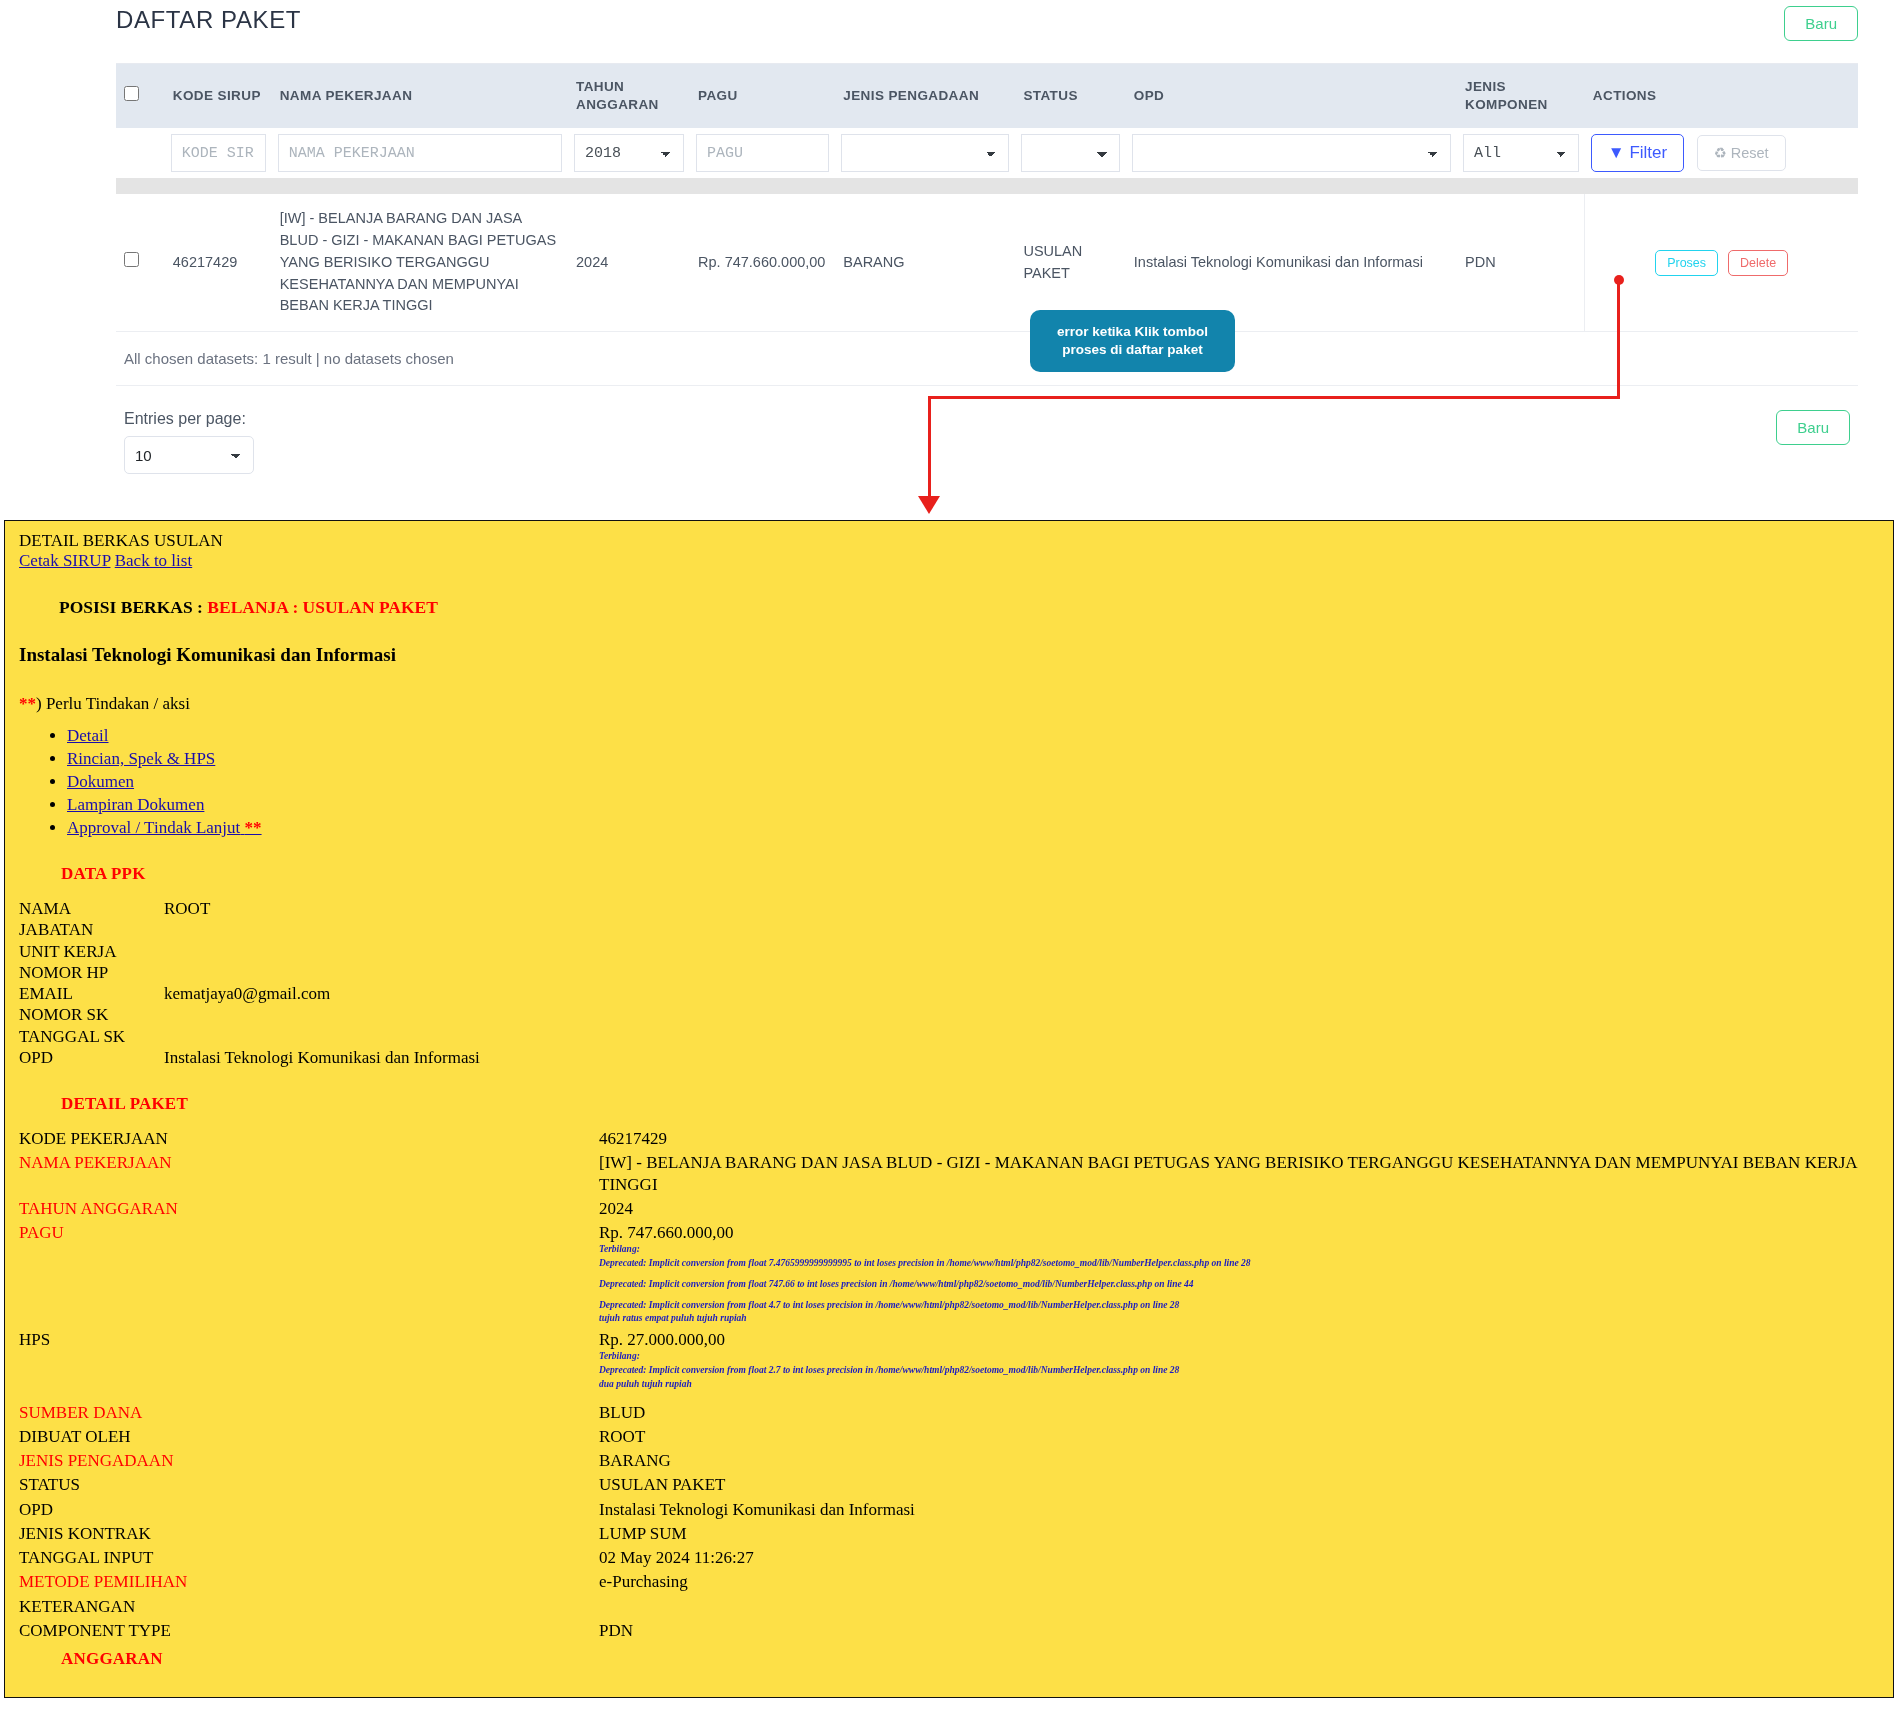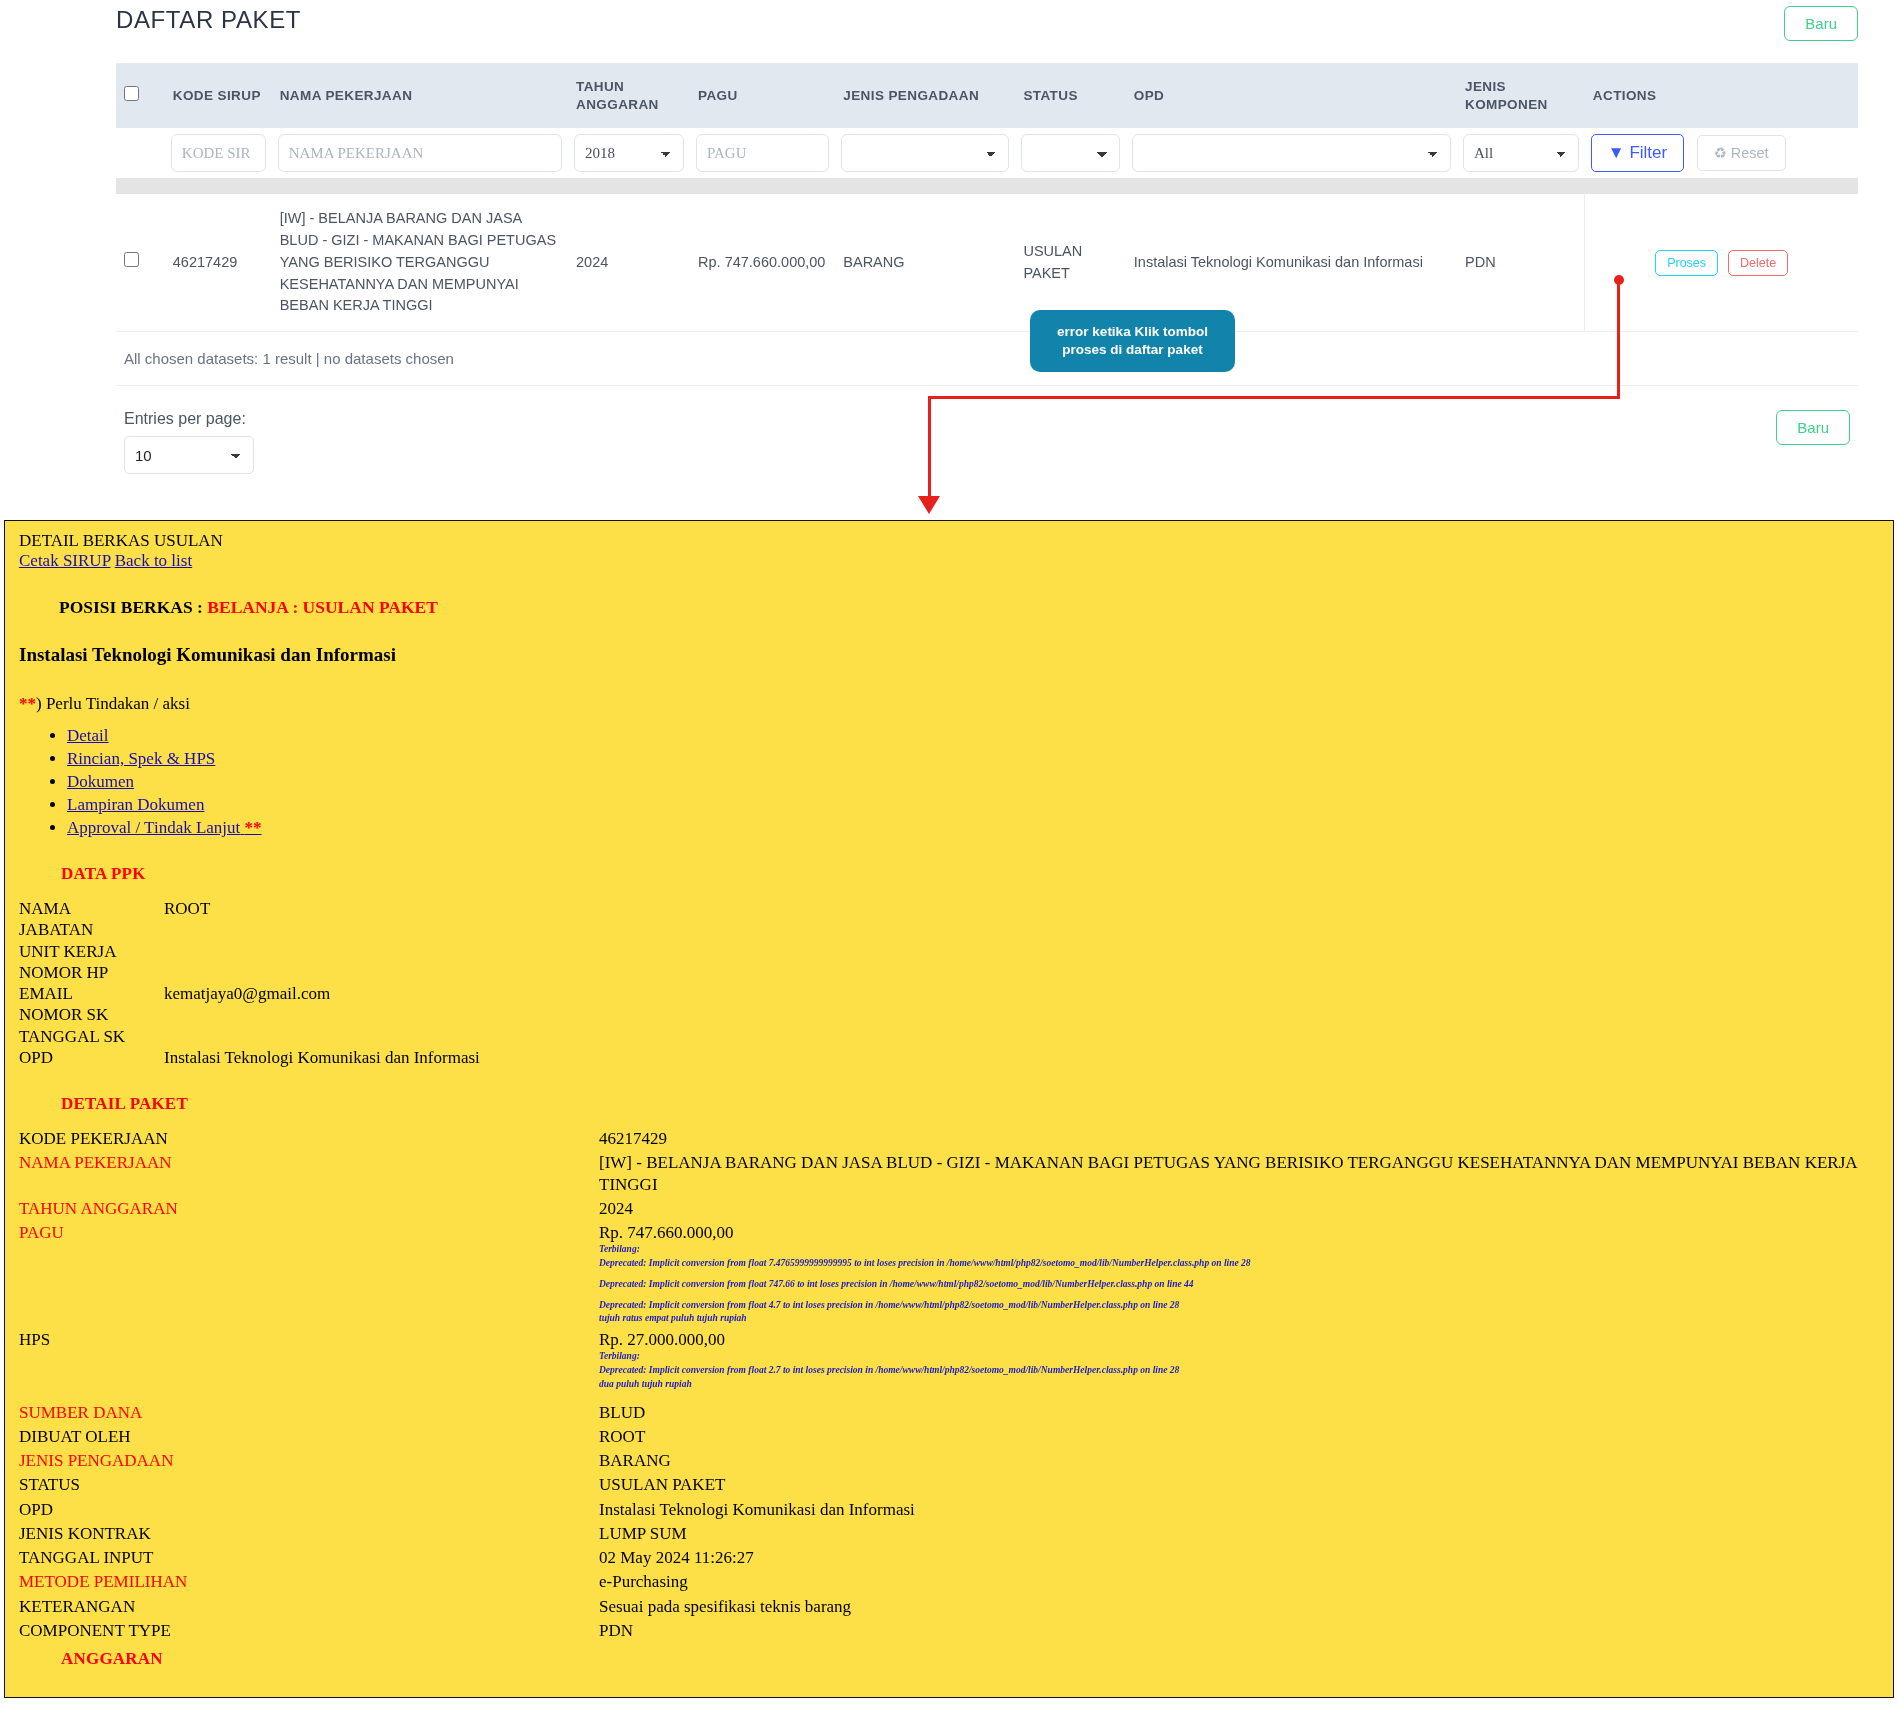--- a/index.html
+++ b/index.html
@@ -75,26 +75,26 @@
   .col-opd   { width: 285px; }
   .col-komp  { width: 110px; }
   .col-act   { width: 235px; }
 
   tr.filter-row td { padding: 6px 6px; background:#fff; border:0; }
   tr.filter-row input.f,
   tr.filter-row select.f {
     width: 100%;
     height: 38px;
     border: 1px solid #dfe3eb;
-    border-radius: 6px;
+    border-radius: 0;
     padding: 4px 10px;
     font-size: 15px;
     color: #495057;
     background: #fff;
-    font-family: Liberation Serif, serif;
+    font-family: Liberation Mono, monospace;
   }
   tr.filter-row input.f::placeholder { color: #adb5bd; }
   tr.filter-row select.f {
     -webkit-appearance: none; appearance: none;
     background-image:
       linear-gradient(45deg, transparent 50%, #343a40 50%),
       linear-gradient(135deg, #343a40 50%, transparent 50%);
     background-position: calc(100% - 17px) 17px, calc(100% - 12px) 17px;
     background-size: 5px 5px, 5px 5px;
     background-repeat: no-repeat;
@@ -566,21 +566,20 @@
         <span class="v">02 May 2024 11:26:27</span>
       </div>
     <div class="row-gap"></div>
     <div class="kv kv-wide">
         <span class="k red">METODE PEMILIHAN</span>
         <span class="v">e-Purchasing</span>
       </div>
     <div class="row-gap"></div>
     <div class="kv kv-wide">
         <span class="k">KETERANGAN</span>
-        <span class="v">Sesuai pada spesifikasi teknis barang</span>
       </div>
     <div class="row-gap"></div>
     <div class="kv kv-wide">
         <span class="k">COMPONENT TYPE</span>
         <span class="v">PDN</span>
       </div>
   </div>
 
   <div class="sect-head" style="margin-top:8px;">ANGGARAN</div>
 </div>

